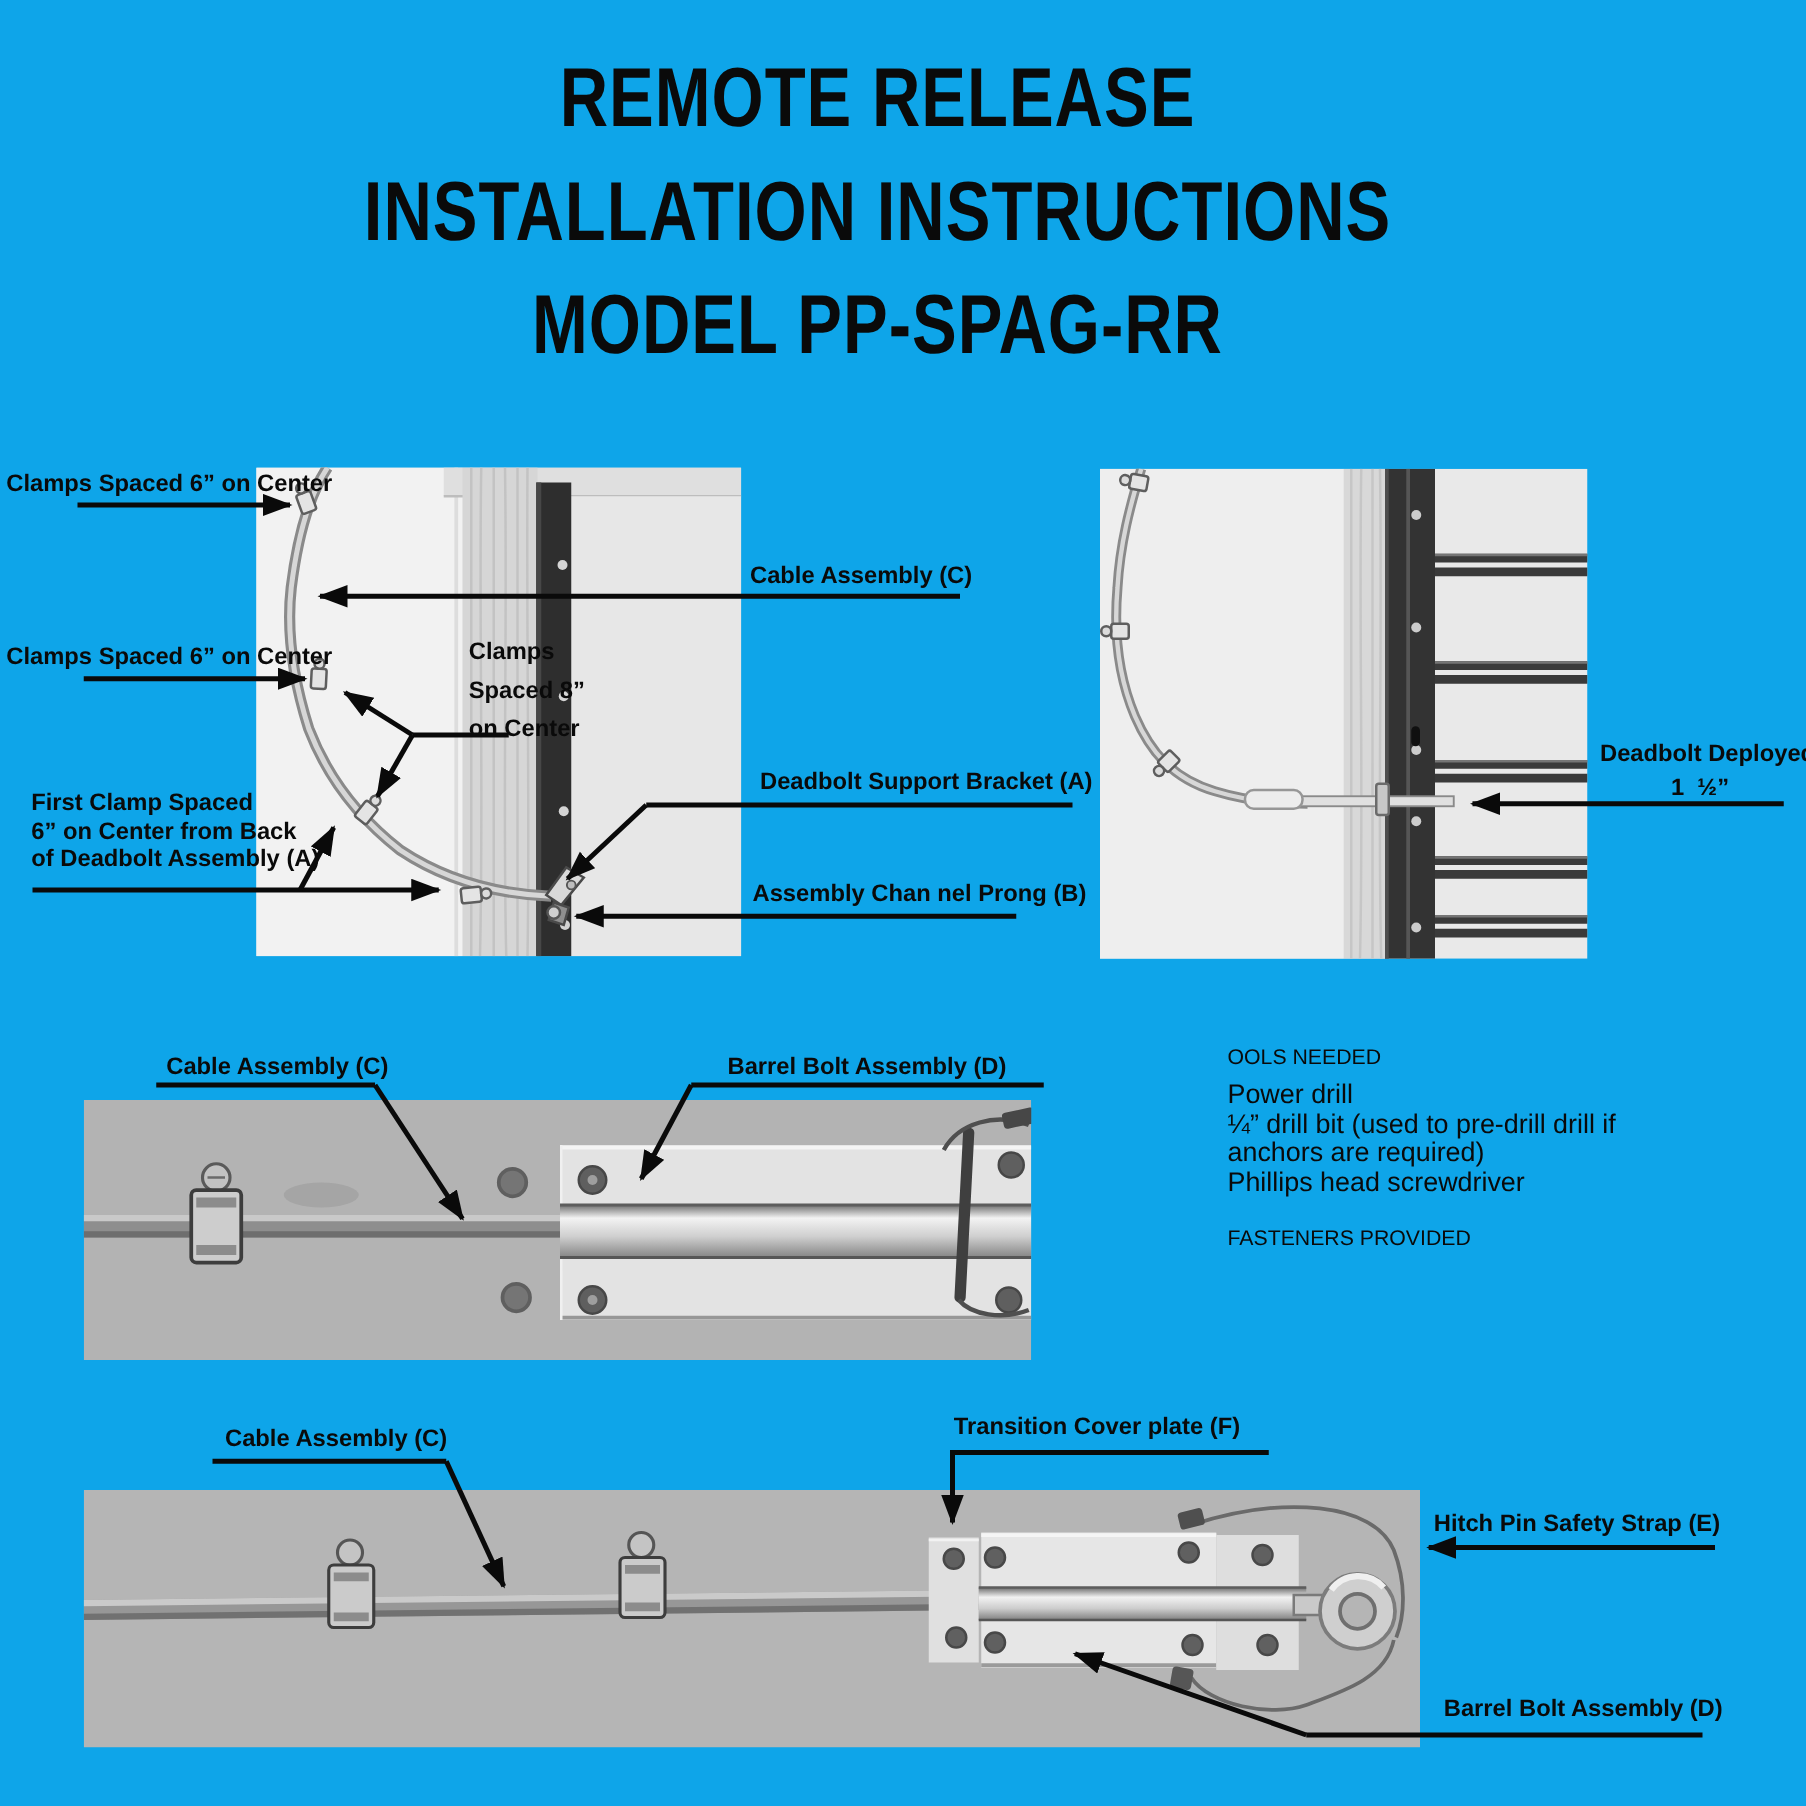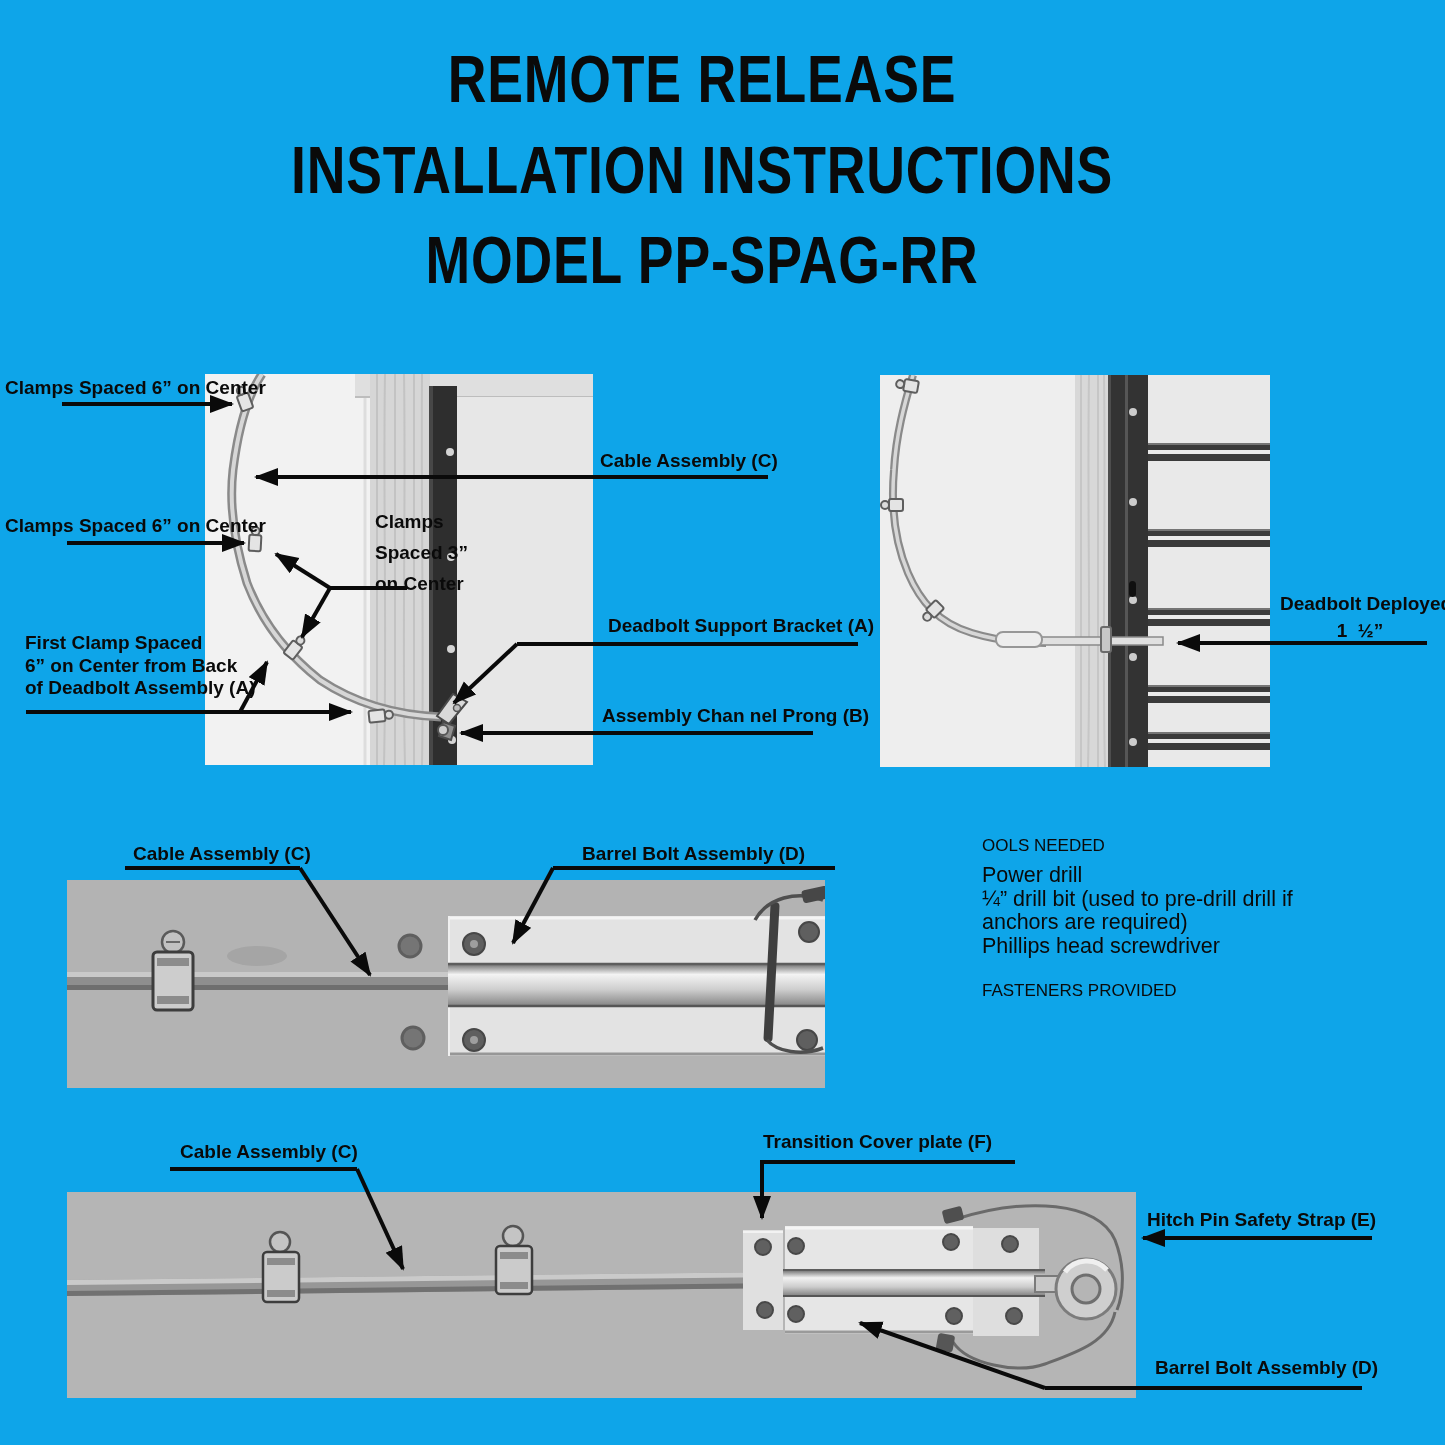--- a/index.html
+++ b/index.html
@@ -244,21 +244,21 @@
       </g>
 
       <path d="M886,28 C960,4 1032,10 1048,48 C1058,74 1057,100 1050,118 M886,150 C900,172 950,182 978,172 C1008,161 1042,150 1048,120" stroke="#6a6a6a" stroke-width="3" fill="none"></path>
       <rect x="876" y="16" width="20" height="14" rx="3" transform="rotate(-14 886 23)" fill="#4f4f4f"></rect>
       <rect x="870" y="142" width="17" height="17" rx="3" transform="rotate(10 878 150)" fill="#565656"></rect>
     </svg>
   </div>
 
   <div class="lbl" style="left:5px;top:377px;">Clamps Spaced 6” on Center</div>
   <div class="lbl" style="left:5px;top:515px;">Clamps Spaced 6” on Center</div>
-  <div class="lbl lbl3" style="left:337px;top:506px;margin-left:38px;"><div>Clamps</div><div>Spaced 3”</div><div>on Center</div></div>
+  <div class="lbl lbl3" style="left:337px;top:506px;margin-left:38px;"><div>Clamps</div><div>Spaced 8”</div><div>on Center</div></div>
   <div class="lbl" style="left:25px;top:632px;line-height:22.5px;"><div>First Clamp Spaced</div><div>6” on Center from Back</div><div>of Deadbolt Assembly (A)</div></div>
   <div class="lbl" style="left:600px;top:450px;">Cable Assembly (C)</div>
   <div class="lbl" style="left:608px;top:615px;">Deadbolt Support Bracket (A)</div>
   <div class="lbl" style="left:602px;top:705px;">Assembly Chan nel Prong (B)</div>
   <div class="lbl" style="left:1280px;top:590px;width:160px;text-align:center;line-height:27px;"><div>Deadbolt Deployed</div><div>1  ½”</div></div>
   <div class="lbl" style="left:133px;top:843px;">Cable Assembly (C)</div>
   <div class="lbl" style="left:582px;top:843px;">Barrel Bolt Assembly (D)</div>
   <div class="lbl" style="left:180px;top:1141px;">Cable Assembly (C)</div>
   <div class="lbl" style="left:763px;top:1131px;">Transition Cover plate (F)</div>
   <div class="lbl" style="left:1147px;top:1209px;">Hitch Pin Safety Strap (E)</div>

